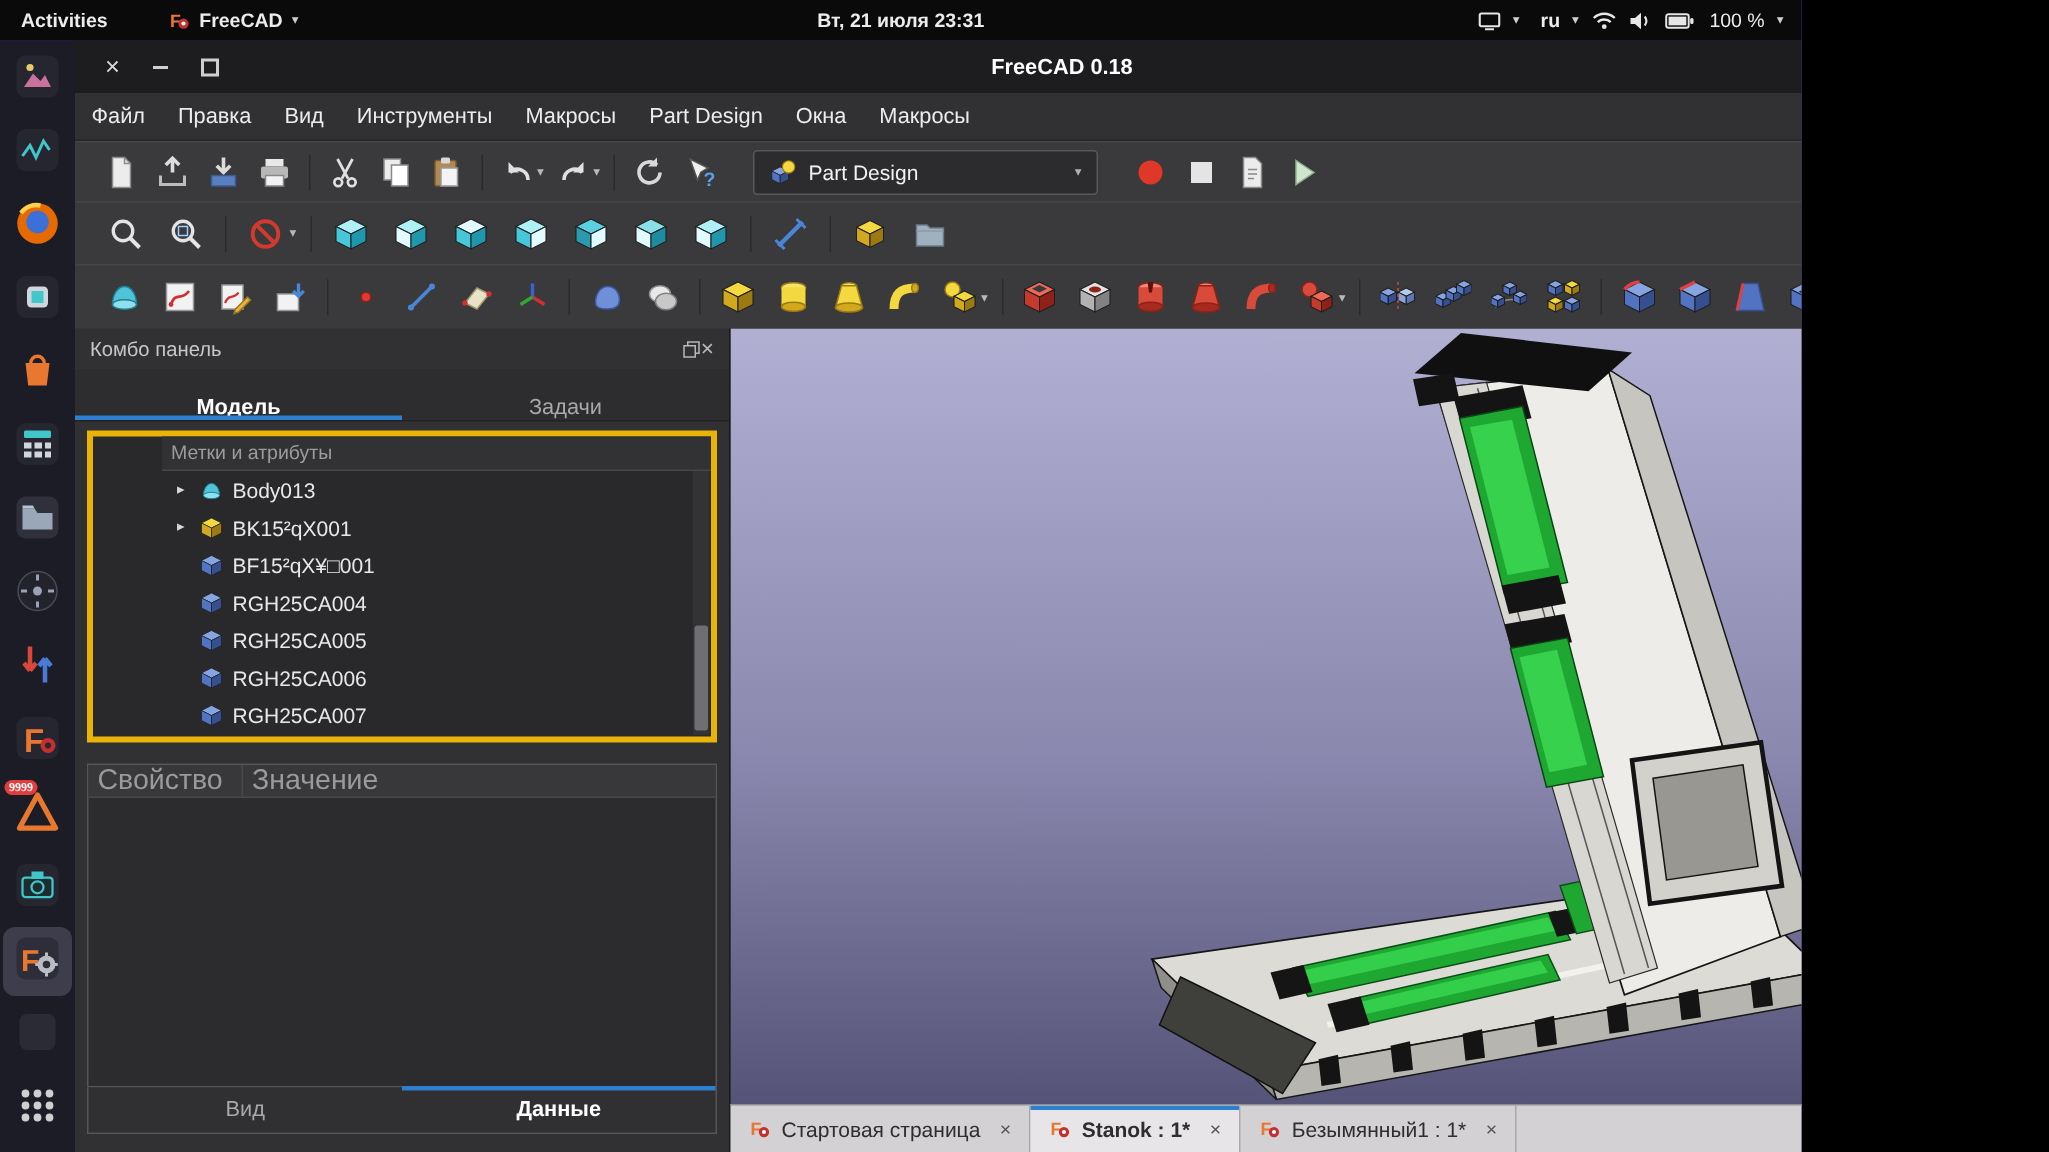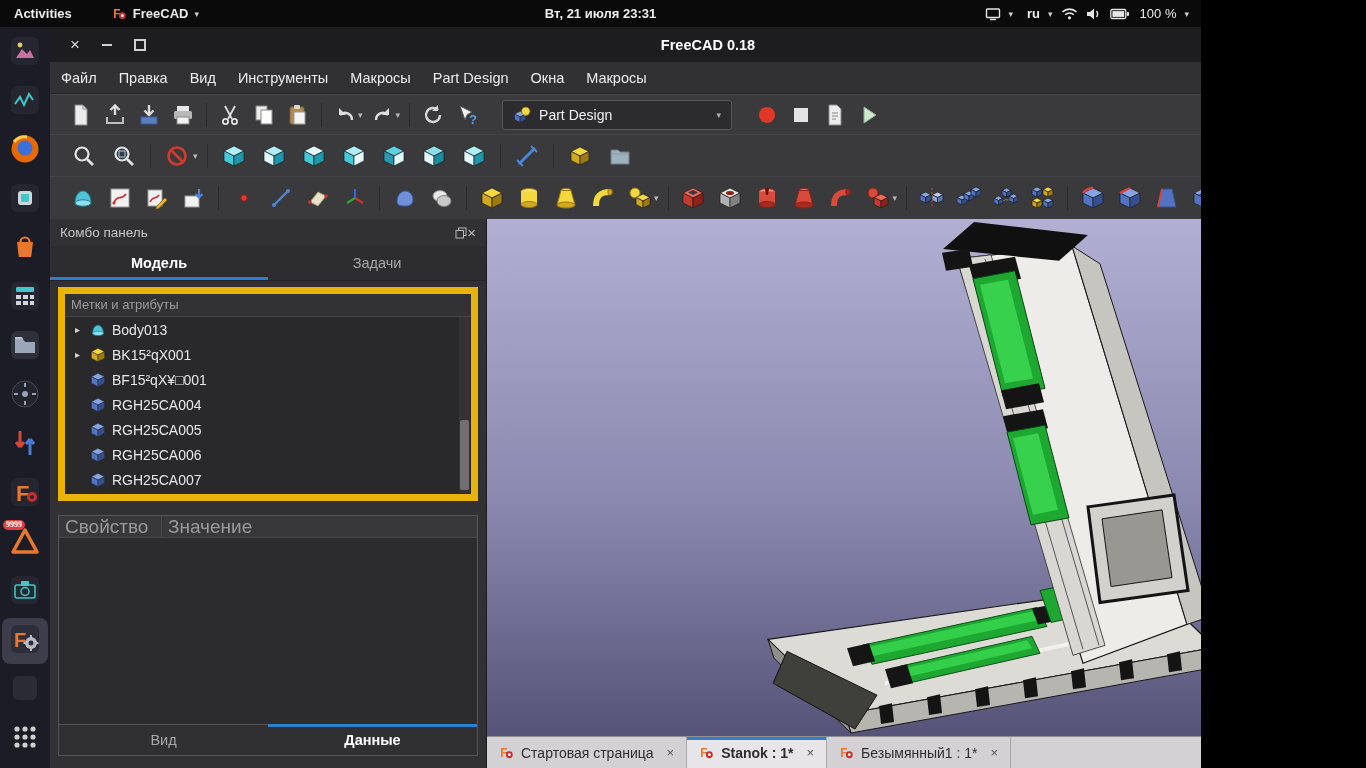--- a/index.html
+++ b/index.html
@@ -50,26 +50,26 @@
   .dim{color:#b0b0b0;}
 
   .main{flex:1;display:flex;min-height:0;}
 
   
   .combopanel{flex:0 0 437px;background:#313134;display:flex;flex-direction:column;border-right:1px solid #1b1b1d;box-sizing:border-box;}
   .cp-header{flex:0 0 27px;display:flex;align-items:center;padding:0 10px;color:#c6c6c6;font-size:13.5px;}
   .cp-header .sp{flex:1;}
   .cp-hbtn{display:flex;align-items:center;color:#b8b8b8;}
   .cp-x{font-size:15px;}
-  .cp-tabs{flex:0 0 34px;display:flex;background:#2d2d2f;border-bottom:1px solid #232325;}
+  .cp-tabs{flex:0 0 34px;display:flex;background:#2d2d2f;border-bottom:1px solid #232325;align-items:flex-end;}
   .cp-tab{flex:1;display:flex;align-items:center;justify-content:center;color:#a8a8a8;font-size:14.5px;position:relative;}
   .cp-tab.active{color:#fff;font-weight:bold;}
   .cp-tab.active::after{content:"";position:absolute;left:0;right:0;bottom:0;height:3px;background:#2f7fd0;}
 
-  .treebox{margin:6px 8px 0;border:7px solid #eab308;background:#29292b;height:200px;position:relative;flex:0 0 auto;}
+  .treebox{margin:6px 8px 0;border:4px solid #eab308;background:#29292b;height:200px;position:relative;flex:0 0 auto;padding-left:46px;}
   .tree-title{height:22px;line-height:22px;padding-left:6px;color:#9c9c9c;font-size:13px;background:#323235;border-bottom:1px solid #45454a;}
   .tree-row{height:25px;display:flex;align-items:center;padding-left:6px;color:#e8e8e8;font-size:14px;gap:6px;}
   .tw-exp{width:13px;color:#d8d8d8;font-size:10px;text-align:center;flex:0 0 13px;}
   .tw-icon{width:16px;height:16px;flex:0 0 16px;}
   .tree-scroll{position:absolute;right:1px;top:23px;bottom:1px;width:11px;background:#333336;}
   .tree-thumb{position:absolute;left:1px;right:1px;bottom:3px;height:40%;background:#6e6e73;border-radius:2px;}
 
   .propbox{margin:14px 8px 0;border:1px solid #55555a;background:#2c2c2e;flex:1;display:flex;flex-direction:column;min-height:0;}
   .prop-header{flex:0 0 21px;display:flex;background:#38383b;border-bottom:1px solid #48484c;color:#9a9a9a;font-size:19px;}
   .prop-col1{flex:0 0 96px;padding-left:6px;border-right:1px solid #48484c;line-height:21px;}

